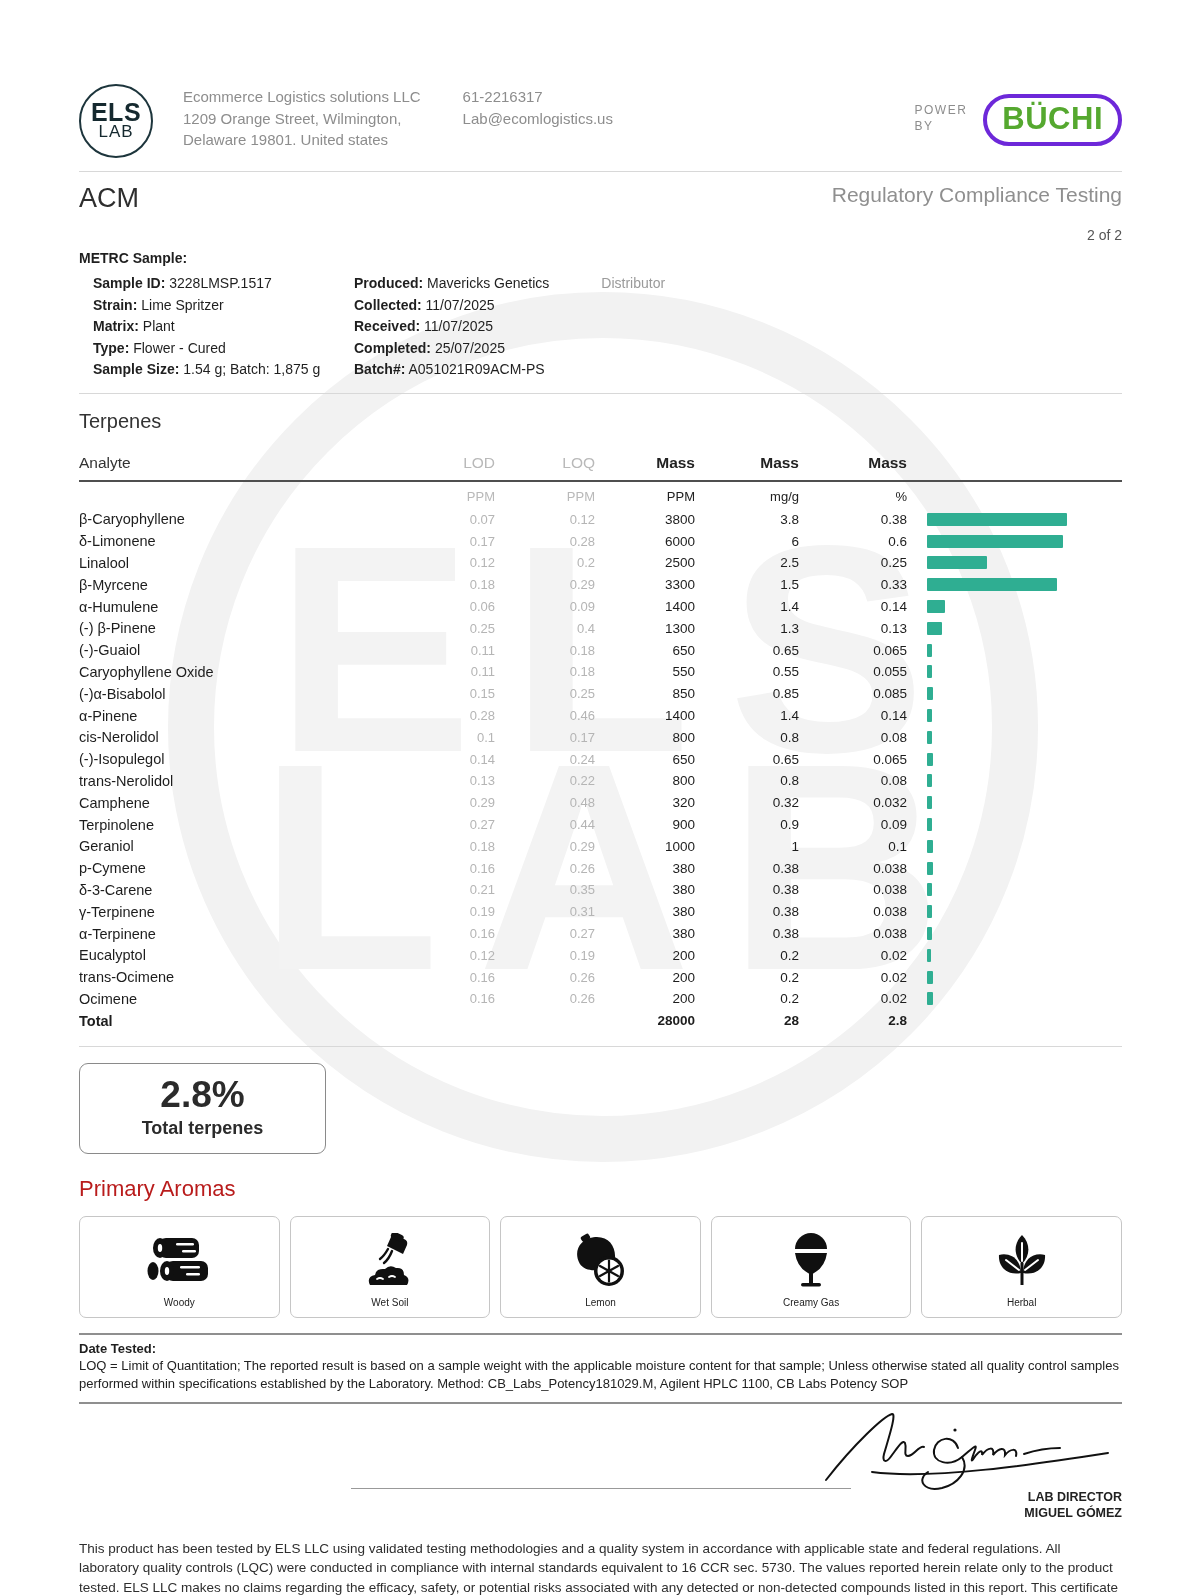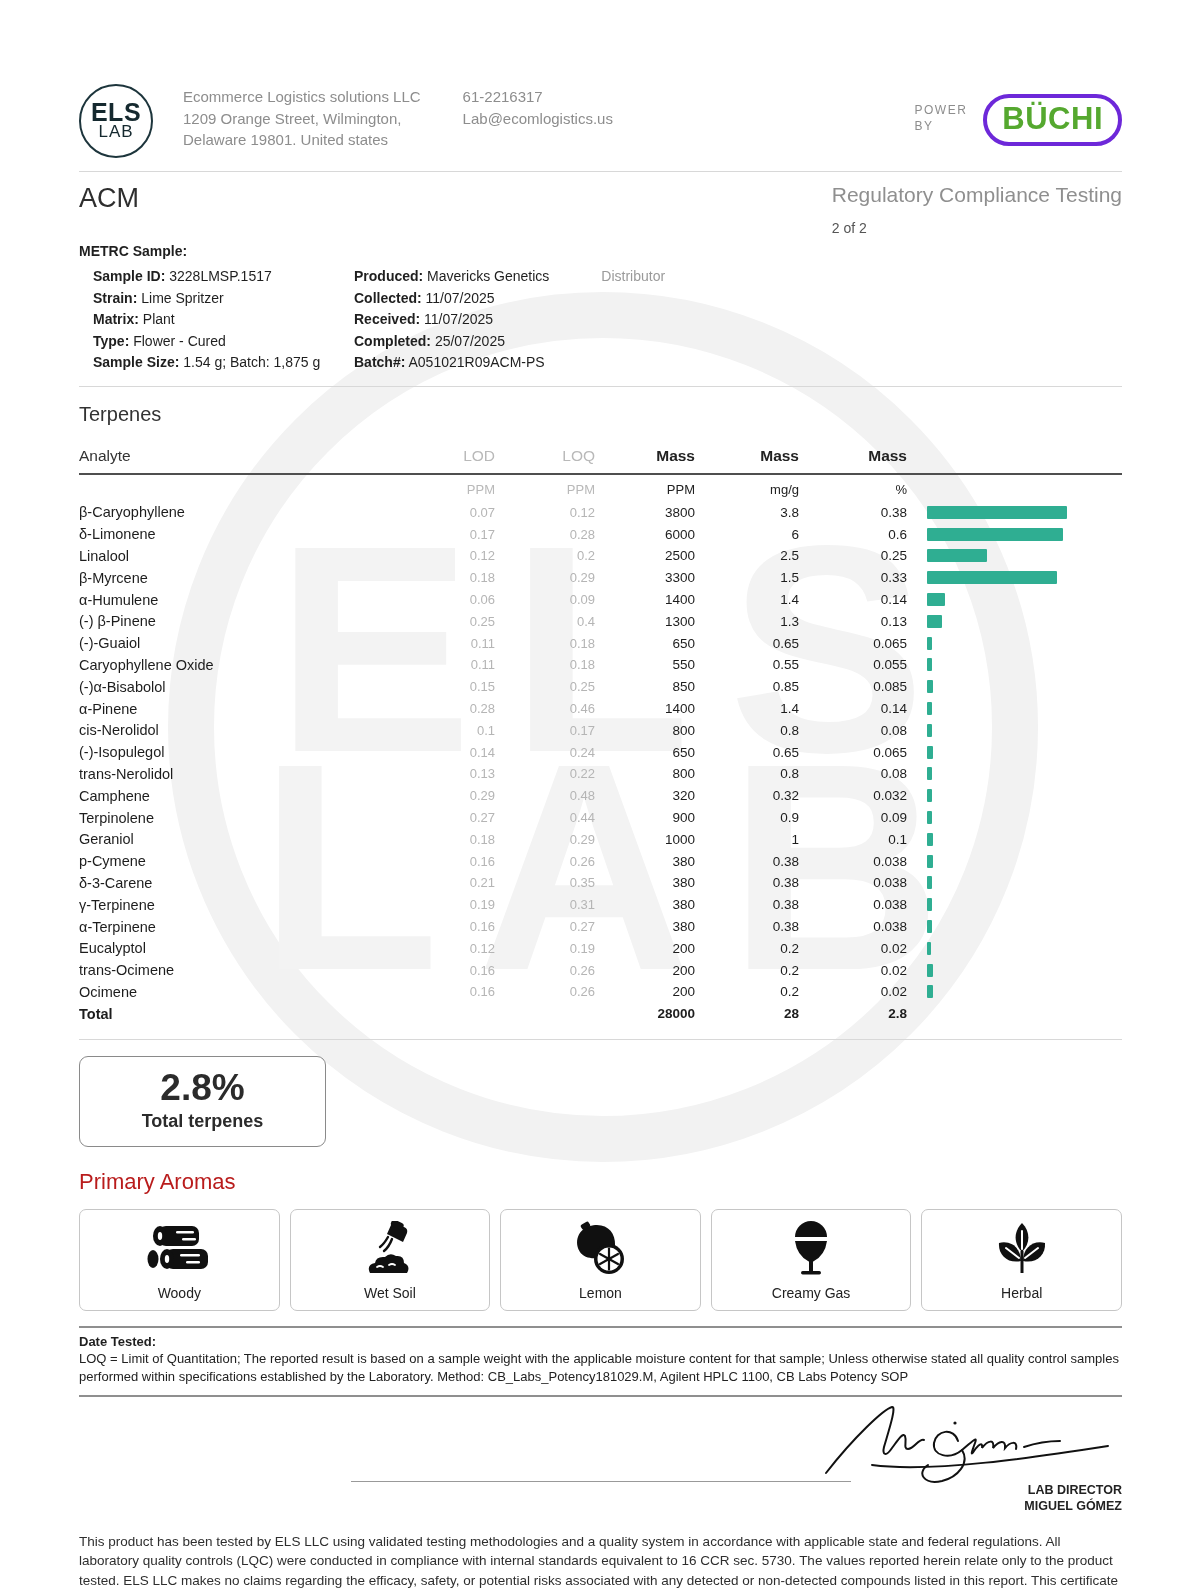--- a/index.html
+++ b/index.html
@@ -40,21 +40,21 @@
     margin-left:16px; margin-top:8px; border:4px solid #6d28d9; border-radius:26px;
     padding:1px 15px 3px 15px; color:#55a82f; font-size:31px; font-weight:800;
     letter-spacing:.5px; line-height:40px;
   }
   .hdr-rule { margin-top:13px; }
 
   
   .title-row { display:flex; justify-content:space-between; margin-top:11px; }
   .client { font-size:27px; font-weight:500; color:#2e2e2e; }
   .rc-title { font-size:21px; color:#8f8f8f; text-align:right; }
-  .rc-page { font-size:14px; color:#555; margin-top:13px; }
+  .rc-page { font-size:14px; color:#555; text-align:right; margin-top:20px; }
   .metrc { font-size:14px; font-weight:700; margin-top:7px; }
   .meta { display:flex; margin-top:7px; font-size:14px; line-height:21.5px; }
   .meta-col-left { width:261px; flex:0 0 auto; }
   .meta-row b { font-weight:700;margin-left:14px; }
   .meta-extra { color:#9a9a9a; margin-left:52px; }
   .meta-rule { margin-top:12px; }
 
   
   .sec-title { font-size:20px; color:#333; margin-top:16px; }
   .trow { display:flex; align-items:center; }
@@ -93,21 +93,21 @@
 
   
   .aroma-title { font-size:22px; color:#b91c1c; margin-top:22px; }
   .aromas { display:flex; gap:10px; margin-top:14px; }
   .aroma-card {
     flex:1 1 0; border:1px solid #c6c6c6; border-radius:7px; height:102px;
     display:flex; flex-direction:column; align-items:center; justify-content:flex-end;
     padding-bottom:9px; background:transparent;
   }
   .aroma-card svg { margin-bottom:4px; }
-  .aroma-label { font-size:14px; color:#222; }
+  .aroma-label { font-size:10px; color:#222; }
 
   
   .f-rule { border:none; border-top:2.5px solid #8f8f8f; margin-top:15px; }
   .date-tested { font-size:13px; font-weight:700; margin-top:6px; }
   .loq-note { font-size:13px; color:#222; line-height:18.5px; margin-top:1px; }
   .f-rule2 { border:none; border-top:2.5px solid #8f8f8f; margin-top:8px; }
   .sig-wrap { text-align:right; margin-top:2px; }
   .sig-line { width:500px; margin:-8px auto 0 auto; border:none; border-top:1px solid #999; }
   .sig-role, .sig-name { font-size:12.5px; font-weight:700; color:#222; line-height:16px; }
   .disclaimer { font-size:13.5px; color:#2e2e2e; line-height:19.5px; margin-top:18px; }

